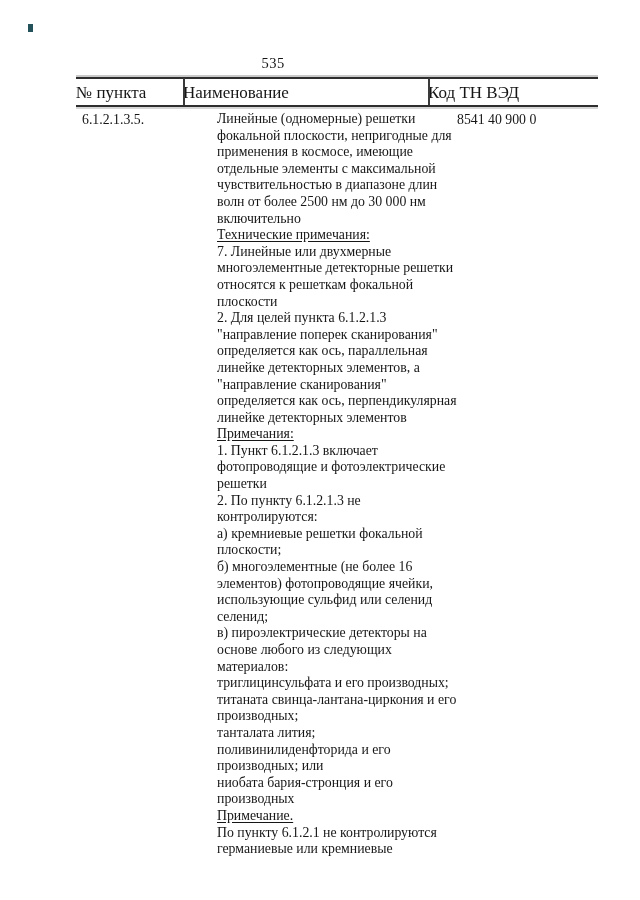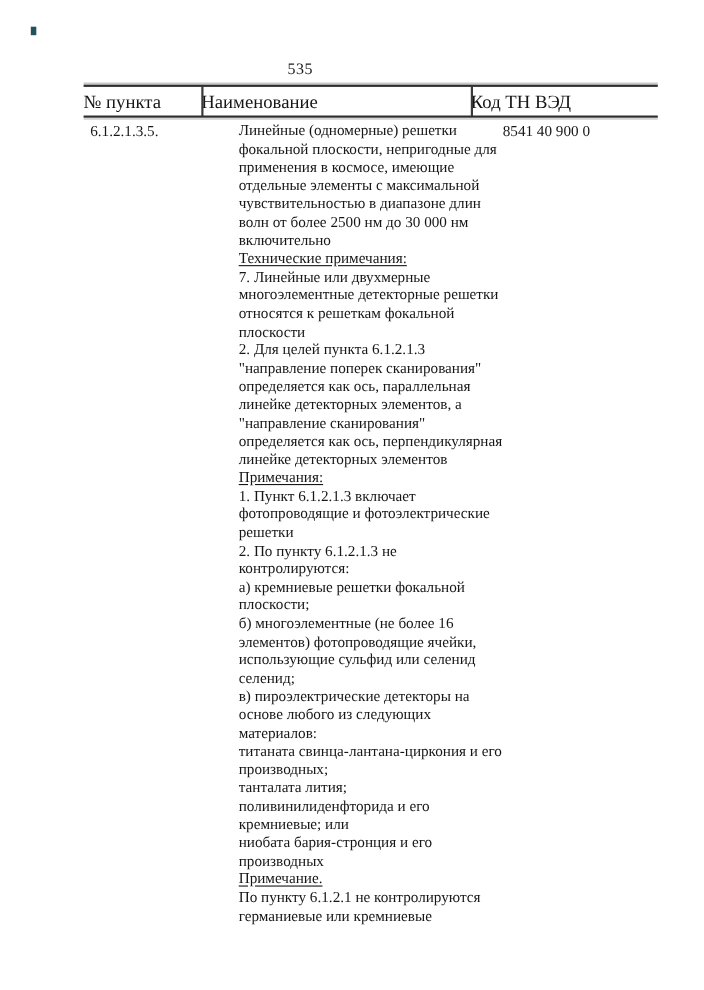--- a/index.html
+++ b/index.html
@@ -144,25 +144,26 @@
       <div class="desc-line">контролируются:</div>
       <div class="desc-line">а) кремниевые решетки фокальной</div>
       <div class="desc-line">плоскости;</div>
       <div class="desc-line">б) многоэлементные (не более 16</div>
       <div class="desc-line">элементов) фотопроводящие ячейки,</div>
       <div class="desc-line">использующие сульфид или селенид</div>
       <div class="desc-line">селенид;</div>
       <div class="desc-line">в) пироэлектрические детекторы на</div>
       <div class="desc-line">основе любого из следующих</div>
       <div class="desc-line">материалов:</div>
+      <div class="desc-line">триглицинсульфата и его производных;</div>
       <div class="desc-line">титаната свинца-лантана-циркония и его</div>
       <div class="desc-line">производных;</div>
       <div class="desc-line">танталата лития;</div>
       <div class="desc-line">поливинилиденфторида и его</div>
-      <div class="desc-line">кремниевые; или</div>
+      <div class="desc-line">производных; или</div>
       <div class="desc-line">ниобата бария-стронция и его</div>
       <div class="desc-line">производных</div>
       <div class="desc-line underline">Примечание.</div>
       <div class="desc-line">По пункту 6.1.2.1 не контролируются</div>
       <div class="desc-line">германиевые или кремниевые</div>
     </div>
 
   <div class="scan-bar" style="background: rgb(36, 82, 90);"></div>
   <div class="scan-tick" style="background: rgb(36, 82, 90);"></div>
 

